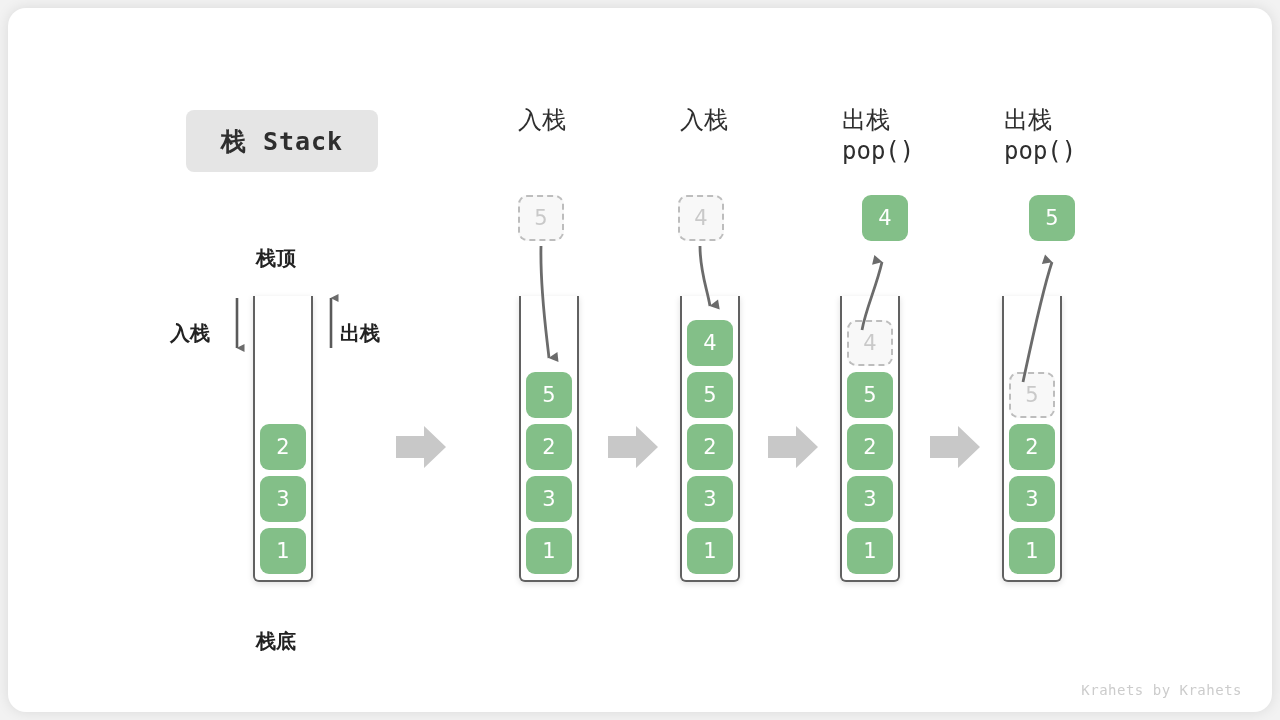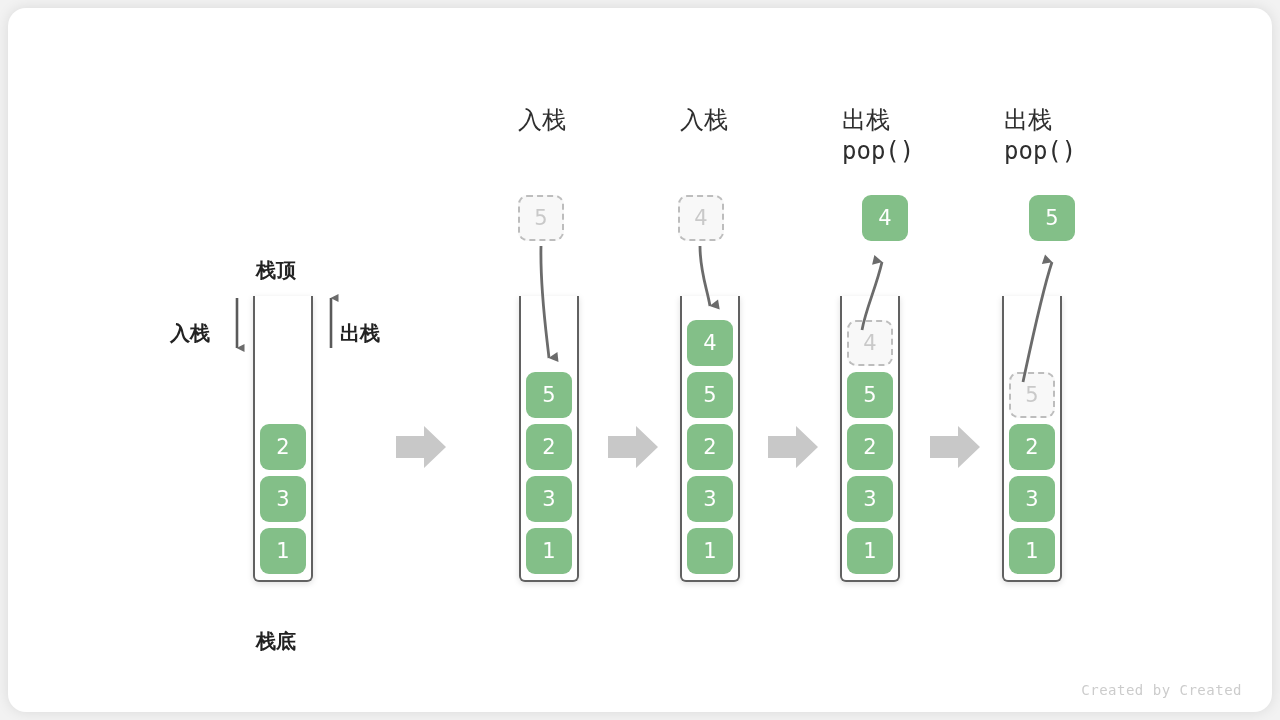--- a/index.html
+++ b/index.html
@@ -140,22 +140,23 @@
     color: #cccccc;
     letter-spacing: 0.5px;
   }
 </style>
 </head>
 <body>
 
 <div id="canvas">
   <div class="card"></div>
 
-
-  <div class="label" style="left:256px; top:257px;">栈顶</div>
+  <div class="title-pill">栈 Stack</div>
+
+  <div class="label" style="left:256px; top:245px;">栈顶</div>
 
   <div class="label" style="left:256px; top:628px;">栈底</div>
 
   <div class="label" style="left:170px; top:320px;">入栈</div>
 
   <div class="label" style="left:340px; top:320px;">出栈</div>
 
   <div class="tube" style="left:253px; top:296px; height:286px;"></div>
 
   <div class="cell solid" style="left:260px; top:424px;">2</div>
@@ -265,14 +266,14 @@
 
     <g>
       <path d="M862,330 C 866,308 876,288 882,262" fill="none" stroke="#6b6b6b" stroke-width="2.8" marker-end="url(#mk-curve)"></path>
     </g>
 
     <g>
       <path d="M1023,382 C 1032,340 1042,292 1052,262" fill="none" stroke="#6b6b6b" stroke-width="2.8" marker-end="url(#mk-curve)"></path>
     </g>
   </svg>
 
-  <div class="watermark">Created by Created</div>
+  <div class="watermark">Krahets by Krahets</div>
 </div>
 
 </body></html>

